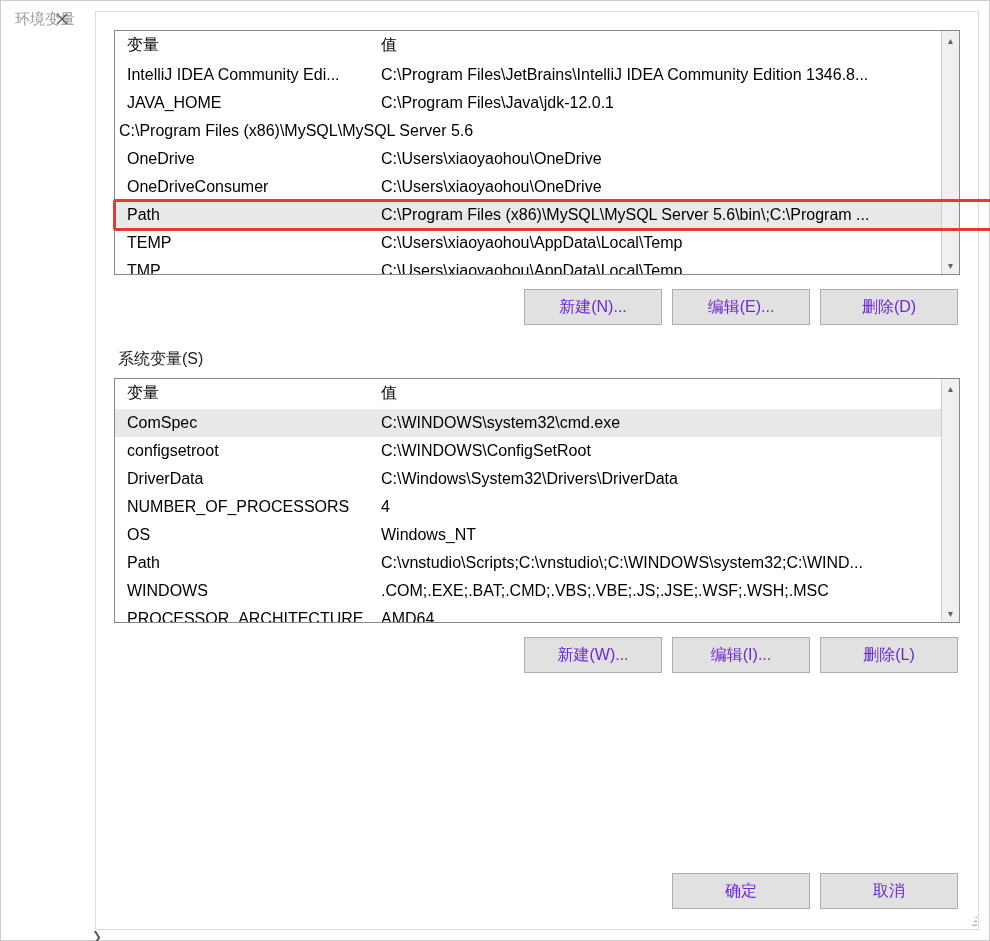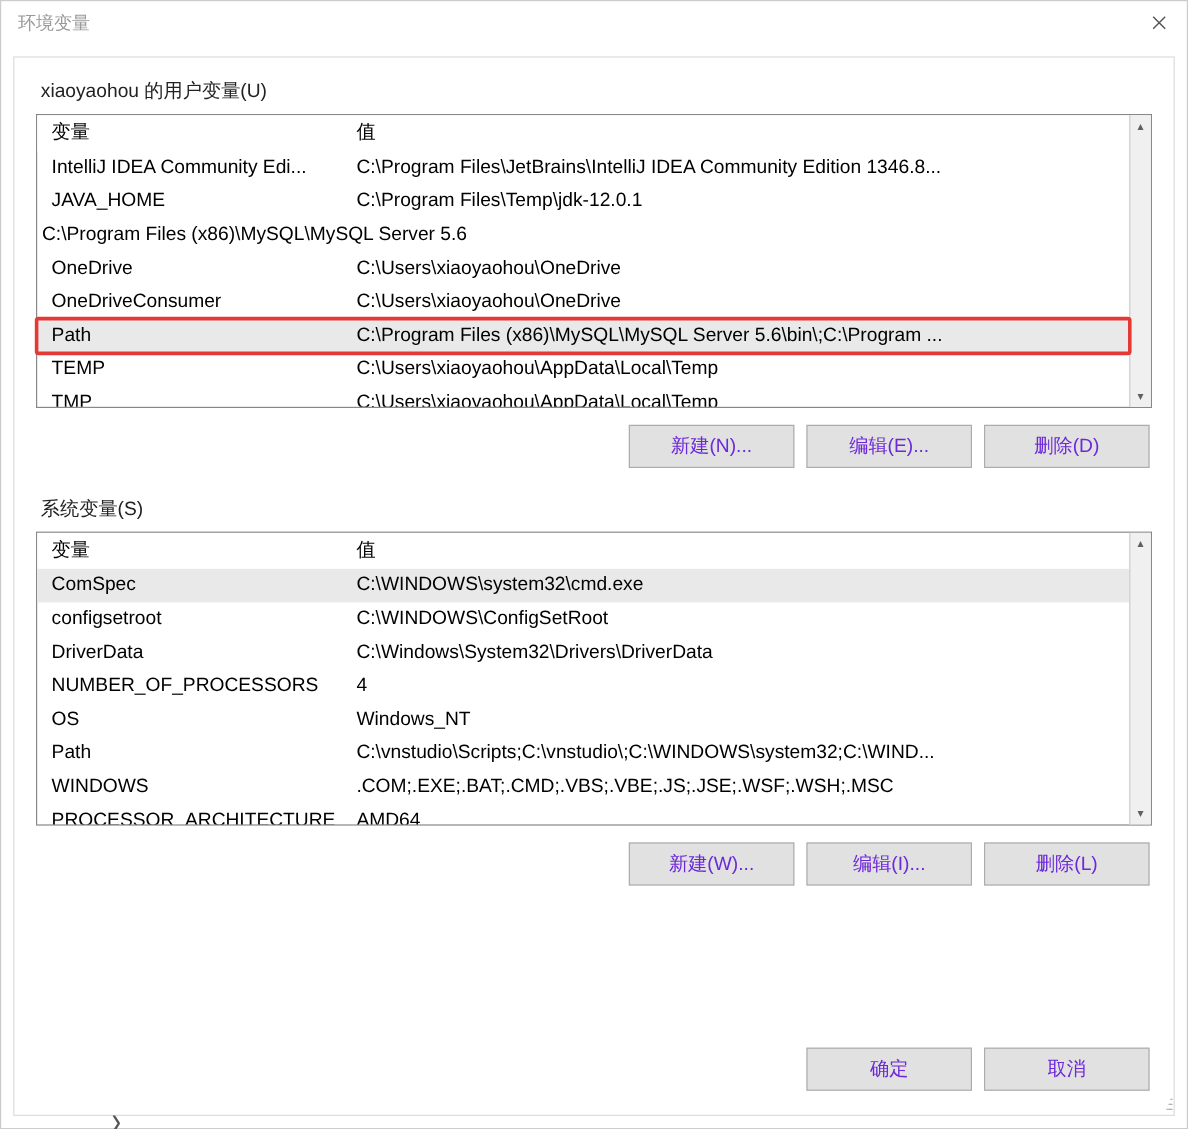--- a/index.html
+++ b/index.html
@@ -9,21 +9,20 @@
     font-size: 15px;
     background: #fff;
     color: #000;
   }
   .window {
     width: 990px; height: 941px;
     border: 1px solid #ccc;
     position: relative;
     background: #fff;
     display: flex;
-    flex-direction: column;
   }
   .titlebar {
     height: 36px;
     display: flex;
     align-items: center;
     padding: 0 10px 0 14px;
     color: #888;
     font-size: 15px;
     position: relative;
   }
@@ -172,35 +171,34 @@
     <div class="close">
       <svg viewBox="0 0 12 12">
           <path d="M1 1 L11 11 M11 1 L1 11" stroke="currentColor" stroke-width="1.2" fill="none"></path>
         </svg>
     </div>
   </div>
 
   <div class="inner">
 
     <div class="group">
-      <div class="group-label">xiaoyaohou 的用户变量(U)</div>
       <div class="listbox-wrap" style="position:relative;">
         <div class="listbox" id="user-list">
           <div class="row header">
             <div class="col1">变量</div>
             <div class="col2">值</div>
           </div>
 
         <div class="row">
               <div class="col1">IntelliJ IDEA Community Edi...</div>
               <div class="col2">C:\Program Files\JetBrains\IntelliJ IDEA Community Edition 1346.8...</div>
             </div>
             <div class="row">
               <div class="col1">JAVA_HOME</div>
-              <div class="col2">C:\Program Files\Temp\jdk-12.0.1</div>
+              <div class="col2">C:\Program Files\Java\jdk-12.0.1</div>
             </div>
             <div class="row">
               <div class="col2">C:\Program Files (x86)\MySQL\MySQL Server 5.6</div>
             </div>
             <div class="row">
               <div class="col1">OneDrive</div>
               <div class="col2">C:\Users\xiaoyaohou\OneDrive</div>
             </div>
             <div class="row">
               <div class="col1">OneDriveConsumer</div>

